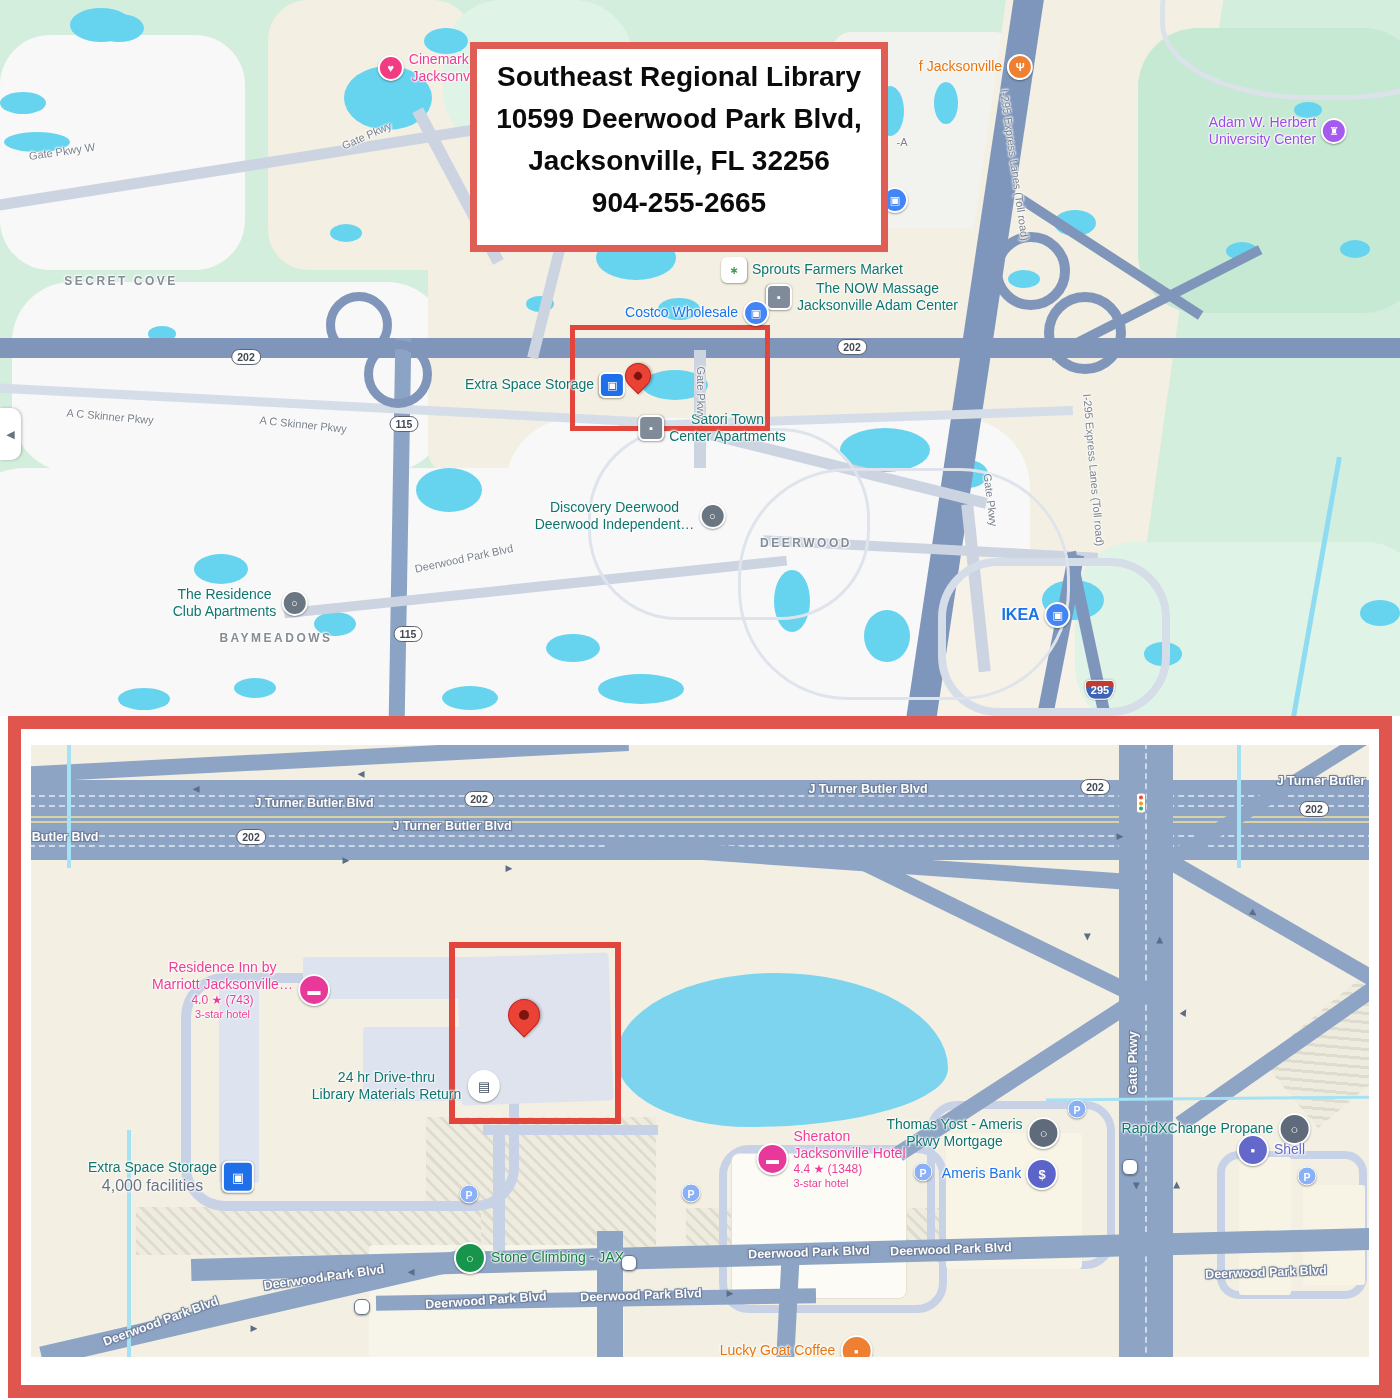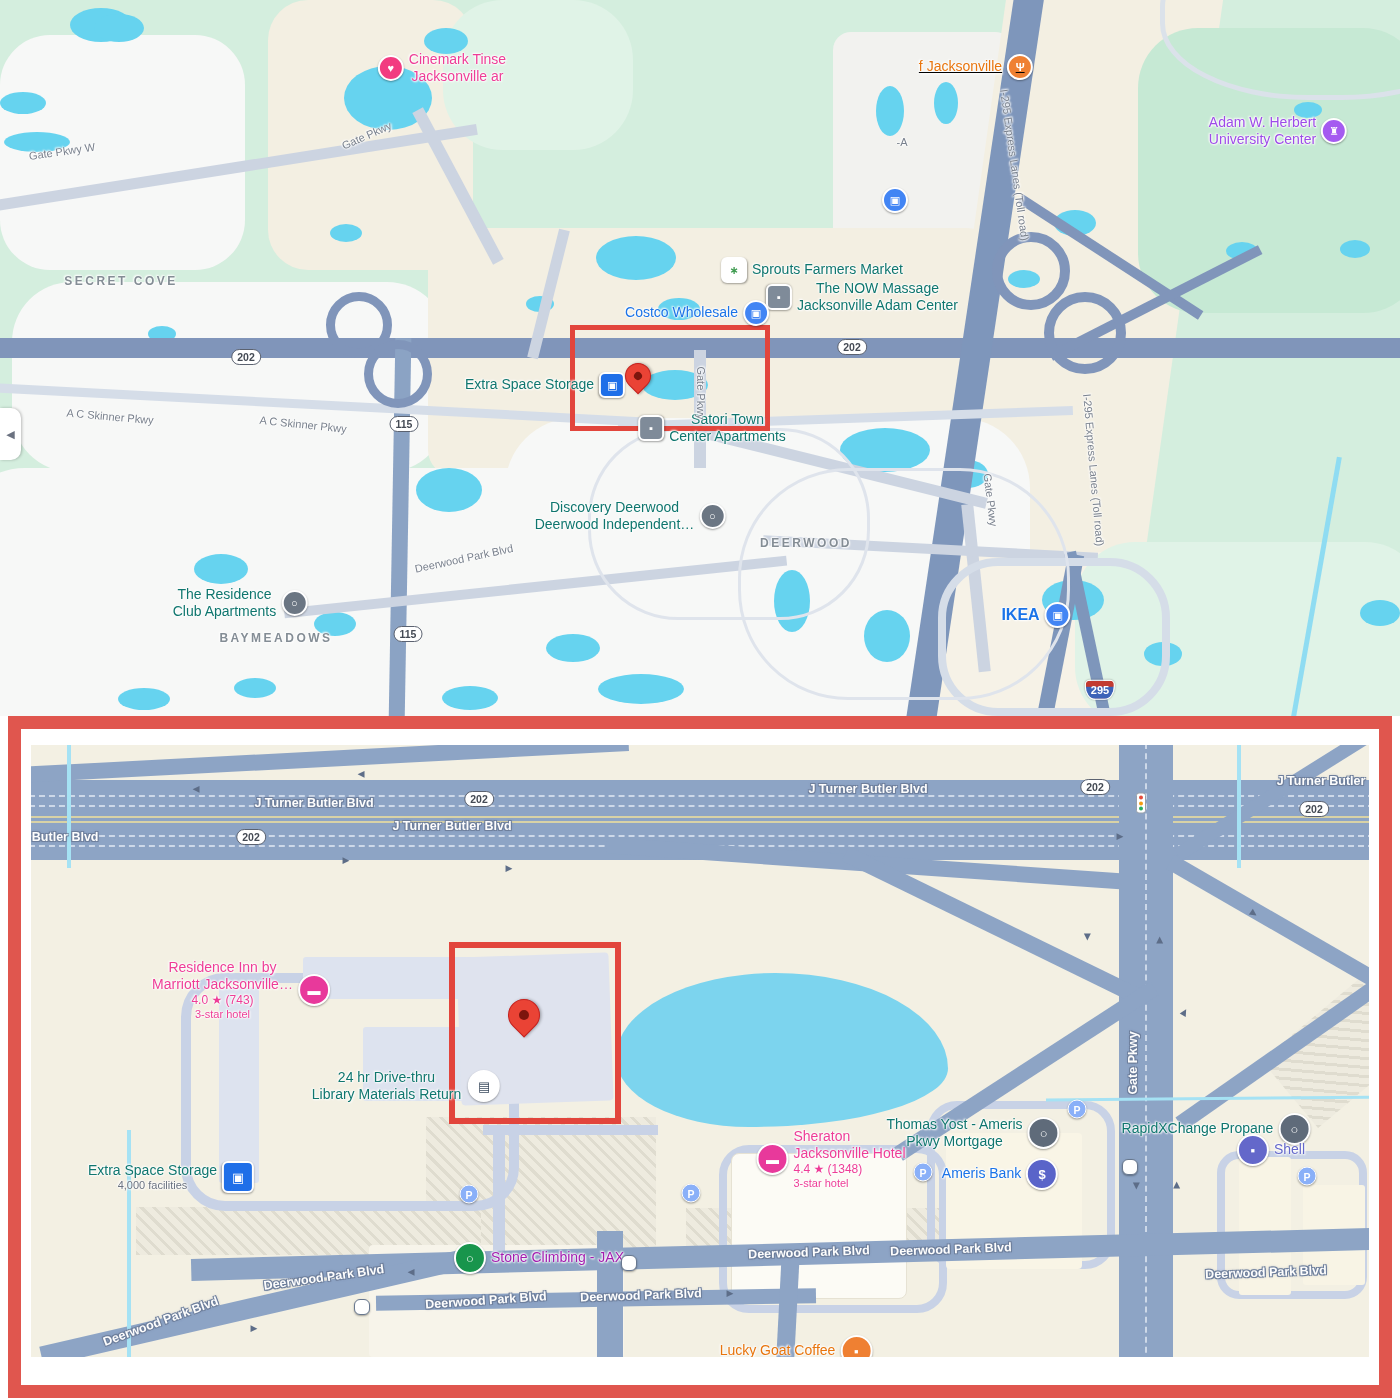--- a/index.html
+++ b/index.html
@@ -13,26 +13,26 @@
   .vdash{border-left:2px dashed #e3eaf4;opacity:.75}
   .lbl{position:absolute;display:flex;align-items:center;gap:5px;white-space:nowrap;z-index:20}
   .lbl .txt{display:flex;flex-direction:column;line-height:1.22;text-align:center;font-size:14px;font-weight:400}
   .lbl .txt div{text-shadow:0 0 2px #fff,0 0 2px #fff,1px 1px 2px #fff,-1px -1px 2px #fff}
   .ta-l .txt{text-align:left}
   .dark .txt div{color:#0f766e}
   .pink .txt div{color:#ee3d96}
   .blue .txt div{color:#1a73e8}
   .orange .txt div{color:#e8750d}
   .purple .txt div{color:#9d4be8}
-  .green .txt div{color:#a21caf}
+  .green .txt div{color:#15803d}
   .indigo .txt div{color:#6468ca}
   .lg .txt div{font-size:16px;font-weight:700}
   .txt .rating{font-size:12px}
   .txt .sub{font-size:11px}
-  .txt .subgray{color:#6a7280 !important;font-size:11px}
+  .txt .subgray{color:#6a7280 !important;font-size:16px}
   .area .txt div{color:#848d95;font-size:12px;font-weight:700;letter-spacing:2.5px}
   .road .txt div{color:#79818d;font-size:11px}
   .roadw .txt div{color:#fdfdfd;font-size:12.5px;font-weight:700;text-shadow:-1px -1px 0 #6e7f9c,1px -1px 0 #6e7f9c,-1px 1px 0 #6e7f9c,1px 1px 0 #6e7f9c,0 0 3px #6e7f9c}
   .shield{z-index:22}
   .shield .txt div{background:#fff;border:1.5px solid #5b6270;border-radius:8px;padding:0 5px;font-size:10.5px;font-weight:700;color:#444a54;text-shadow:none;line-height:14px}
   .interstate .txt div{background:linear-gradient(180deg,#c23b31 0 6px,#3d63b8 6px);color:#fff;border:1.5px solid #fff;border-radius:5px 5px 10px 10px/5px 5px 14px 14px;padding:3px 5px 2px;font-size:11px;font-weight:700;text-shadow:none;box-shadow:0 0 2px rgba(0,0,0,.4)}
   .ic{display:inline-flex;align-items:center;justify-content:center;border-radius:50%;color:#fff;border:2px solid #fff;box-shadow:0 1px 2px rgba(0,0,0,.35);flex:none;font-weight:700}
   .tmap .ic{width:22px;height:22px;font-size:11px}
   .bmap .ic{width:28px;height:28px;font-size:13px}
   .small .ic{width:17px;height:17px;font-size:10.5px;border-width:1.5px}
@@ -134,21 +134,21 @@
         <div class="shape " style="left: 1160px; top: -70px; width: 330px; height: 170px; border-radius: 45%; border: 5px solid rgb(219, 226, 234);"></div>
       </div>
     <div id="tmap-labels">
         <div class="lbl poi pink" style="left: 442px; top: 68px; transform: translate(-50%, -50%);">
           <span class="ic " style="background: rgb(242, 59, 128); color: rgb(255, 255, 255);">♥</span>
           <div class="txt">
             <div>Cinemark Tinse</div>
             <div>Jacksonville ar</div>
           </div>
         </div>
-        <div class="lbl poi orange" style="left: 976px; top: 67px; transform: translate(-50%, -50%); text-decoration: underline;">
+        <div class="lbl poi orange" style="left: 976px; top: 67px; transform: translate(-50%, -50%);">
           <div class="txt">
             <div>f Jacksonville</div>
           </div>
           <span class="ic " style="background: rgb(239, 128, 50); color: rgb(255, 255, 255);">Ψ</span>
         </div>
         <div class="lbl poi purple" style="left: 1278px; top: 131px; transform: translate(-50%, -50%);">
           <div class="txt">
             <div>Adam W. Herbert</div>
             <div>University Center</div>
           </div>
@@ -300,20 +300,26 @@
           </div>
         </div>
       </div>
     <div class="hl" style="left:570px;top:325px;width:190px;height:96px"></div>
     <div class="pin pin-sm" style="left:625px;top:363px">
         <span class="pin-dot"></span>
       </div>
     <div class="collapse-btn">
         <span>◀</span>
       </div>
+    <div class="infobox">
+      <div>Southeast Regional Library</div>
+      <div>10599 Deerwood Park Blvd,</div>
+      <div>Jacksonville, FL 32256</div>
+      <div>904-255-2665</div>
+    </div>
   </div>
 
   <div class="bframe">
     <div class="bmap" id="bmap">
       <div id="bmap-shapes">
           <div class="shape hatch" style="left: 395px; top: 372px; width: 230px; height: 140px;"></div>
           <div class="shape hatch" style="left: 105px; top: 462px; width: 345px; height: 48px;"></div>
           <div class="shape hatch" style="left: 655px; top: 463px; width: 335px; height: 42px;"></div>
           <div class="shape hatch" style="left: 1243px; top: 262px; width: 135px; height: 88px; transform: rotate(-40deg);"></div>
           <div class="shape " style="left: 338px; top: 500px; width: 255px; height: 112px; background: rgb(247, 244, 234); border-radius: 4px;"></div>

